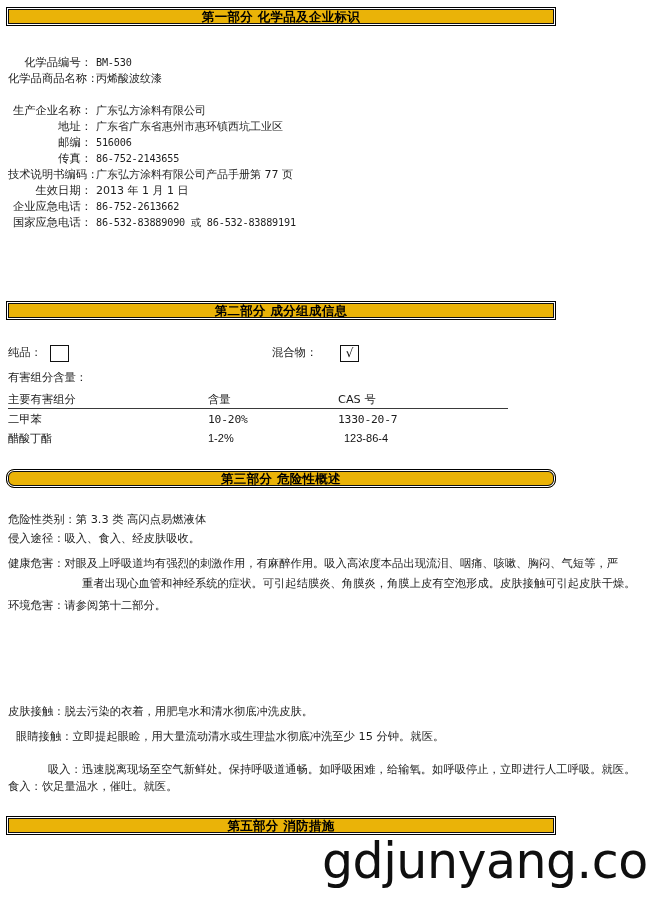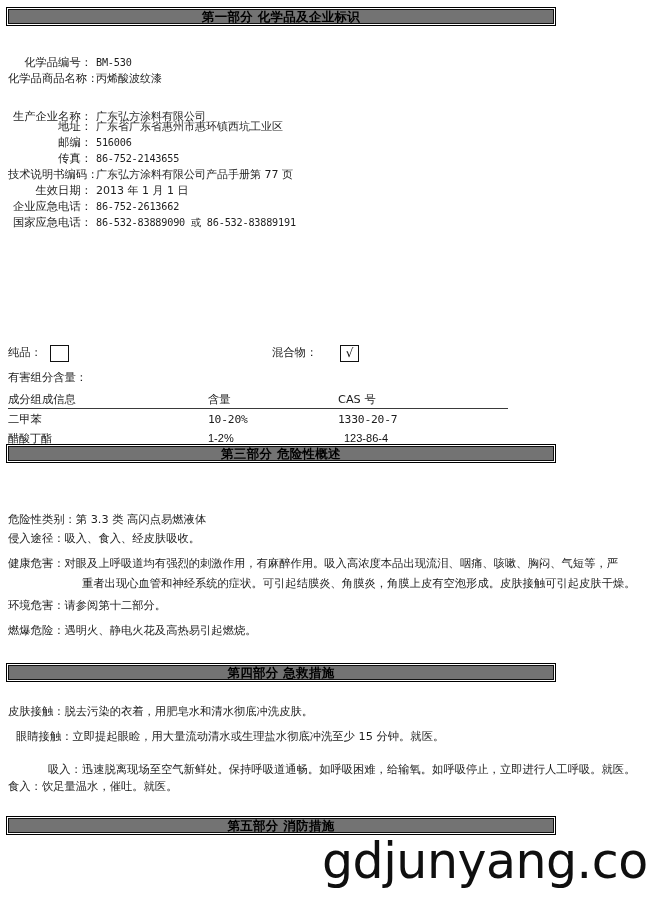--- a/index.html
+++ b/index.html
@@ -20,21 +20,21 @@
   }
 
   
   .section-bar {
     position: absolute;
     left: 6px;
     width: 550px;
     height: 19px;
     border: 1px solid #000;
     box-shadow: 0 0 0 1px #ffffff inset, 0 0 0 2px #111 inset;
-    background: #737373;
+    background: #eab308;
     box-sizing: border-box;
   }
   .section-bar .section-title {
     position: absolute;
     left: 0;
     right: 0;
     top: 50%;
     transform: translateY(-50%);
     text-align: center;
     font-size: 12.5px;
@@ -176,21 +176,21 @@
   </div>
 
   <div class="def-row" style="top:55px;">
     <span class="def-label">化学品编号：</span>
     <span class="def-value mono-ish">BM-530</span>
   </div>
   <div class="def-row" style="top:71px;">
     <span class="def-label">化学品商品名称：</span>
     <span class="def-value">丙烯酸波纹漆</span>
   </div>
-  <div class="def-row" style="top:103px;margin-top:6px;">
+  <div class="def-row" style="top:103px;">
     <span class="def-label">生产企业名称：</span>
     <span class="def-value">广东弘方涂料有限公司</span>
   </div>
   <div class="def-row" style="top:119px;">
     <span class="def-label">地址：</span>
     <span class="def-value">广东省广东省惠州市惠环镇西坑工业区</span>
   </div>
   <div class="def-row" style="top:135px;">
     <span class="def-label">邮编：</span>
     <span class="def-value mono-ish">516006</span>
@@ -209,61 +209,60 @@
   </div>
   <div class="def-row" style="top:199px;">
     <span class="def-label">企业应急电话：</span>
     <span class="def-value mono-ish">86-752-2613662</span>
   </div>
   <div class="def-row" style="top:215px;">
     <span class="def-label">国家应急电话：</span>
     <span class="def-value mono-ish">86-532-83889090 或 86-532-83889191</span>
   </div>
 
+  <div class="section-bar" style="top:301px;">
+    <div class="section-title">第二部分  成分组成信息</div>
+  </div>
 
   <span class="chk-label" style="left:8px; top:345px;">纯品：</span>
   <span class="chk-box" style="left:50px; top:345px;"></span>
 
   <span class="chk-label" style="left:272px; top:345px;">混合物：</span>
   <span class="chk-box" style="left:340px; top:345px;">√</span>
 
   <span class="t" style="left:8px; top:371px;">有害组分含量：</span>
 
   <div class="tbl">
     <div class="tbl-row head">
-      <span class="cell c0">成分组成信息</span>
+      <span class="cell c0">主要有害组分</span>
       <span class="cell c1">含量</span>
       <span class="cell c2">CAS 号</span>
     </div>
     <div class="tbl-row" style="height:19px;">
       <span class="cell c0" style="top:3px;">二甲苯</span>
       <span class="cell c1 mono-ish" style="top:3px;">10-20%</span>
       <span class="cell c2 mono-ish" style="top:3px;">1330-20-7</span>
     </div>
     <div class="tbl-row row-alt" style="height:19px;">
       <span class="cell c0" style="top:3px;">醋酸丁酯</span>
       <span class="cell c1" style="top:3px;">1-2%</span>
       <span class="cell c2" style="top:3px;">123-86-4</span>
     </div>
   </div>
 
-  <div class="section-bar" style="top:444px;">
+  <div class="section-bar" style="top:469px;border-radius:8px;">
     <div class="section-title">第三部分  危险性概述</div>
   </div>
 
   <div class="para-line" style="top:512px;">危险性类别：第 3.3 类  高闪点易燃液体</div>
   <div class="para-line" style="top:531px;">侵入途径：吸入、食入、经皮肤吸收。</div>
   <div class="para-line" style="top:556px;">健康危害：对眼及上呼吸道均有强烈的刺激作用，有麻醉作用。吸入高浓度本品出现流泪、咽痛、咳嗽、胸闷、气短等，严</div>
   <div class="para-line ind" style="top:576px;">重者出现心血管和神经系统的症状。可引起结膜炎、角膜炎，角膜上皮有空泡形成。皮肤接触可引起皮肤干燥。</div>
   <div class="para-line" style="top:598px;">环境危害：请参阅第十二部分。</div>
-  <div class="para-line" style="top:623px;">燃爆危险：遇明火、静电火花及高热易引起燃烧。</div>
-
-  <div class="section-bar" style="top:663px;">
-    <div class="section-title">第四部分  急救措施</div>
-  </div>
+
 
   <div class="para-line" style="top:704px;">皮肤接触：脱去污染的衣着，用肥皂水和清水彻底冲洗皮肤。</div>
   <div class="para-line" style="top:729px;padding-left:8px;">眼睛接触：立即提起眼睑，用大量流动清水或生理盐水彻底冲洗至少 15 分钟。就医。</div>
   <div class="para-line" style="top:762px;padding-left:40px;">吸入：迅速脱离现场至空气新鲜处。保持呼吸道通畅。如呼吸困难，给输氧。如呼吸停止，立即进行人工呼吸。就医。</div>
   <div class="para-line" style="top:779px;">食入：饮足量温水，催吐。就医。</div>
 
   <div class="section-bar" style="top:816px;">
     <div class="section-title">第五部分  消防措施</div>
   </div>
 

